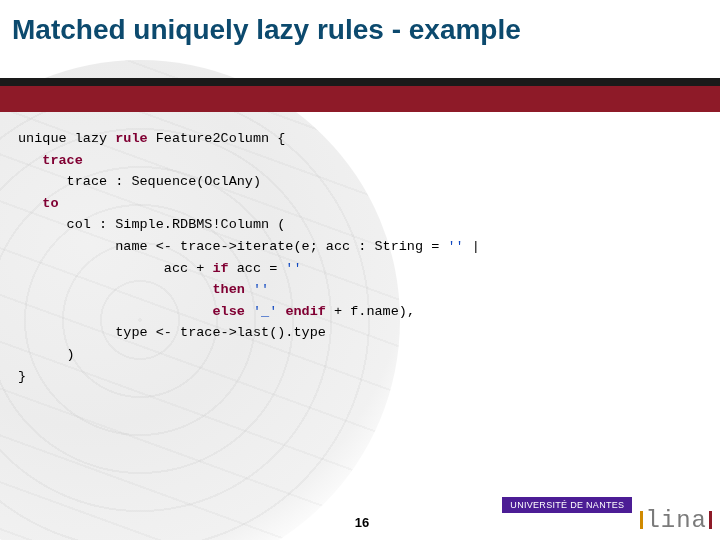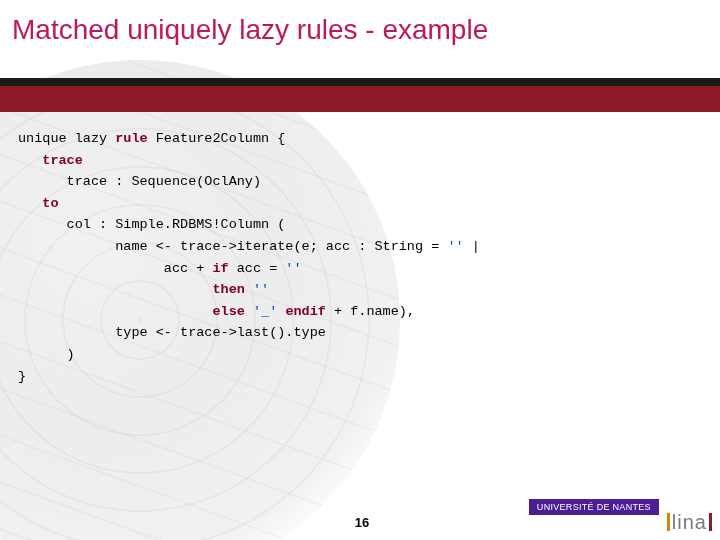--- a/index.html
+++ b/index.html
@@ -28,22 +28,22 @@
     border-radius: 50%;
     background:
       repeating-radial-gradient(circle at 50% 50%, rgba(120,120,120,0.07) 0 2px, transparent 2px 38px),
       repeating-linear-gradient(20deg, rgba(120,120,120,0.05) 0 2px, transparent 2px 44px);
   }
   .title {
     position: absolute;
     left: 12px;
     top: 14px;
     font-size: 28px;
-    color: #be185d;
-    font-weight: 400;
+    color: #0c4a6e;
+    font-weight: 700;
     z-index: 2;
   }
   .bar {
     position: absolute;
     left: 0;
     right: 0;
     height: 26px;
     z-index: 1;
   }
   .bar-dark { top: 78px; background: #1a1a1a; }
@@ -83,22 +83,22 @@
     z-index: 2;
   }
   .univ-badge {
     background: #4c1d95;
     color: #fff;
     font-size: 9px;
     padding: 3px 8px;
     letter-spacing: 0.3px;
   }
   .lina {
-    font-family: Liberation Sans, sans-serif;
-    font-size: 20px;
+    font-family: Liberation Mono, monospace;
+    font-size: 24px;
     color: #7a7a7a;
     letter-spacing: 1px;
     margin-top: 32px;
   }
   .lina .bar1 { display:inline-block; width:3px; height:18px; background:#d08a00; margin-right:2px; vertical-align:-2px;}
   .lina .bar2 { display:inline-block; width:3px; height:18px; background:#8e1a28; margin-left:2px; vertical-align:-2px;}
 </style>
 </head>
 <body>
 

